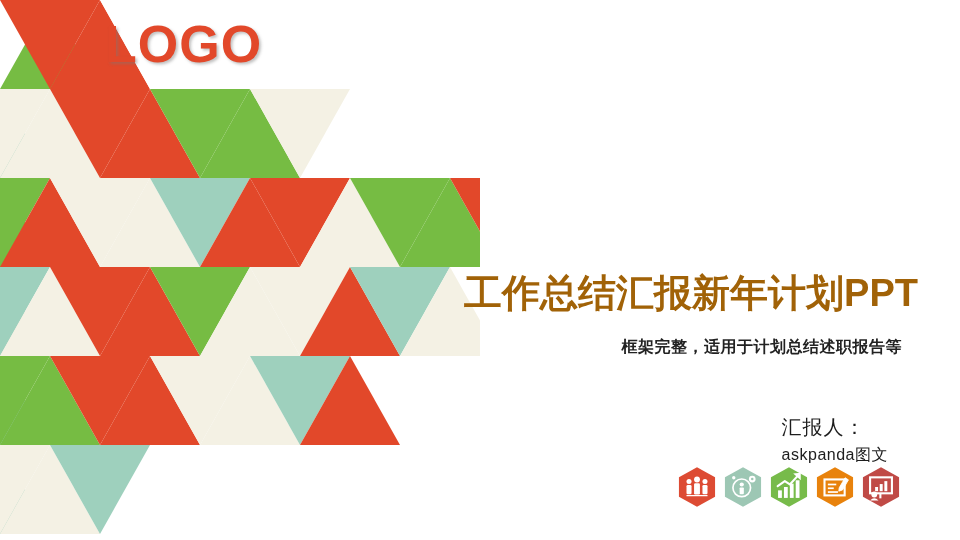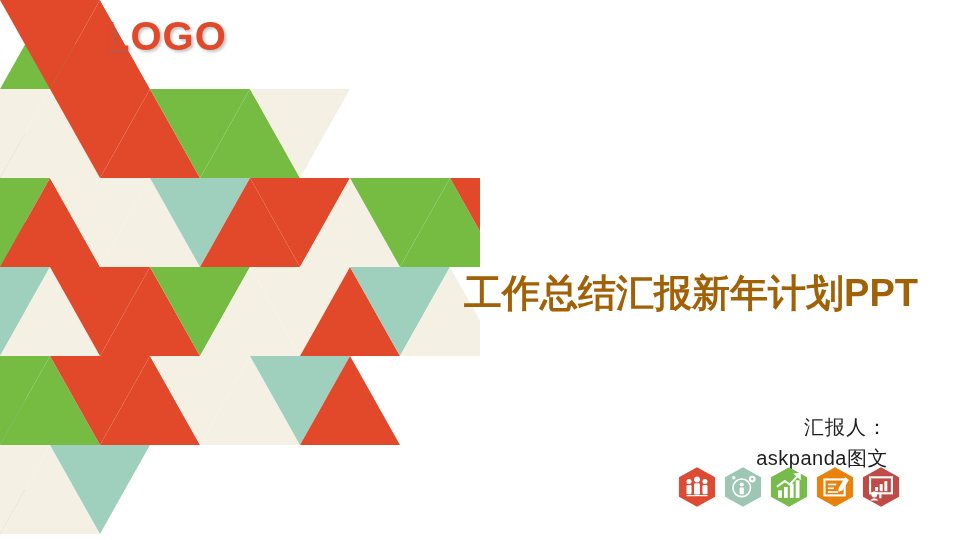--- a/index.html
+++ b/index.html
@@ -21,21 +21,21 @@
     position: absolute;
     left: 0;
     top: 0;
     width: 480px;
     height: 540px;
   }
   #logo {
     position: absolute;
     left: 105px;
     top: 14px;
-    font-size: 40px;
+    font-size: 52px;
     font-weight: bold;
     letter-spacing: 1px;
     color: #E2482A;
     text-shadow: 2px 2px 3px rgba(120,120,120,0.45);
     font-family: "Liberation Sans", sans-serif;
   }
   #year {
     position: absolute;
     right: 78px;
     top: 103px;
@@ -65,32 +65,32 @@
     font-size: 16px;
     font-weight: bold;
     color: #222222;
     letter-spacing: 0.5px;
     white-space: nowrap;
   }
   #presenter {
     position: absolute;
     right: 72px;
     top: 414px;
-    text-align: right;
+    text-align: left;
     white-space: nowrap;
   }
   #presenter .p-label {
     display: block;
     font-size: 20px;
     color: #1d1d1d;
     letter-spacing: 1px;
   }
   #presenter .p-name {
     display: block;
-    font-size: 20px;
+    font-size: 16px;
     color: #1d1d1d;
     letter-spacing: 0.5px;
     margin-top: 4px;
   }
   #icon-row {
     position: absolute;
     left: 676px;
     top: 466px;
     display: flex;
     gap: 4px;
@@ -156,20 +156,21 @@
       <polygon points="-50,445 50,445 0,534" fill="#F4F1E4"></polygon>
       <polygon points="0,534 50,445 100,534" fill="#F4F1E4"></polygon>
       <polygon points="50,445 150,445 100,534" fill="#9ED0BD"></polygon>
     </svg>
 
   <div id="logo">LOGO</div>
 
 
   <div id="title">工作总结汇报新年计划PPT</div>
 
+  <div id="subtitle">框架完整，适用于计划总结述职报告等</div>
 
   <div id="presenter">
     <span class="p-label">汇报人：</span>
     <span class="p-name">askpanda图文</span>
   </div>
 
   <div id="icon-row">
 
     <svg class="hexicon" viewBox="0 0 100 100">
       <polygon class="hexbg" points="50,3 93,27 93,73 50,97 7,73 7,27" fill="#DD4B33"></polygon>

